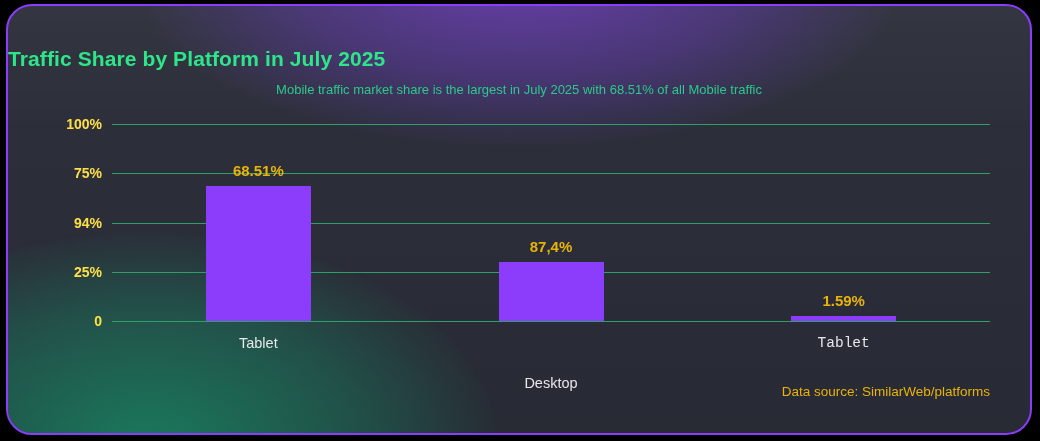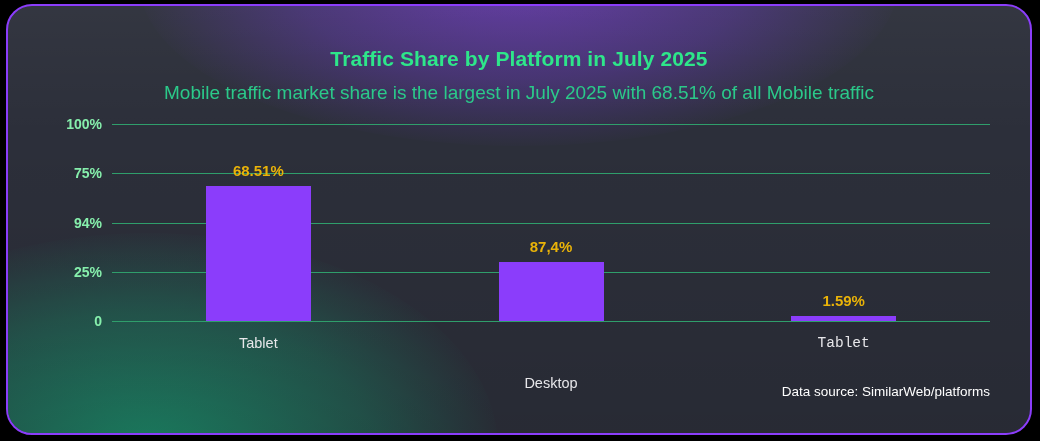--- a/index.html
+++ b/index.html
@@ -68,32 +68,31 @@
     pointer-events: none;
   }
 
   #content { position: absolute; inset: 0; }
 
   
   #chart-title {
     position: absolute;
     left: 0; right: 0;
     top: 41px;
-    text-align: center;
     font-size: 21px;
     font-weight: bold;
     color: #2ee68a;
     letter-spacing: 0.1px;
   }
   #chart-subtitle {
     position: absolute;
     left: 0; right: 0;
     top: 76px;
     text-align: center;
-    font-size: 19px;
+    font-size: 13px;
     font-weight: normal;
     color: #2bc98a;
   }
 
   
   #plot-area {
     position: absolute;
     left: 104px;
     top: 118px;
     width: 878px;
@@ -106,21 +105,21 @@
     height: 1px;
     background: #2f9e6b;
   }
   .ytick {
     position: absolute;
     width: 58px;
     text-align: right;
     left: -68px;
     font-size: 14px;
     font-weight: bold;
-    color: #86efac;
+    color: #fde047;
     transform: translateY(-50%);
   }
 
   .bar {
     position: absolute;
     bottom: 0;
     background: #8b3dfb;
   }
   .bar-value {
     position: absolute;
@@ -194,15 +193,15 @@
           <div class="bar-value" style="left: 731.667px; top: 168px;">1.59%</div>
         </div>
     </div>
 
     <div id="x-axis-labels">
         <div class="cat-label" style="left: 146.333px;">Tablet</div>
         <div class="cat-label" style="left: 439px; margin-top: 40px;">Desktop</div>
         <div class="cat-label" style="left: 731.667px; font-family: Liberation Mono, monospace;">Tablet</div>
       </div>
 
-    <div id="data-source" style="color: #ffffff;">Data source: SimilarWeb/platforms</div>
+    <div id="data-source" style="color: #eab308;">Data source: SimilarWeb/platforms</div>
   </div>
 </div>
 
 </body></html>

